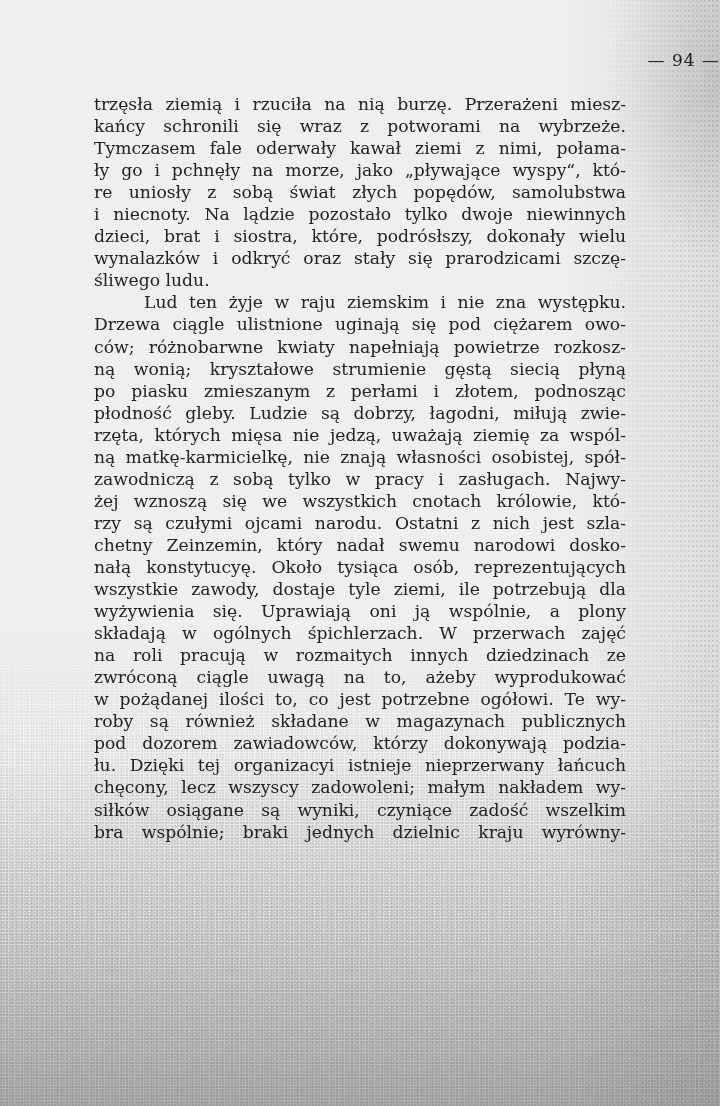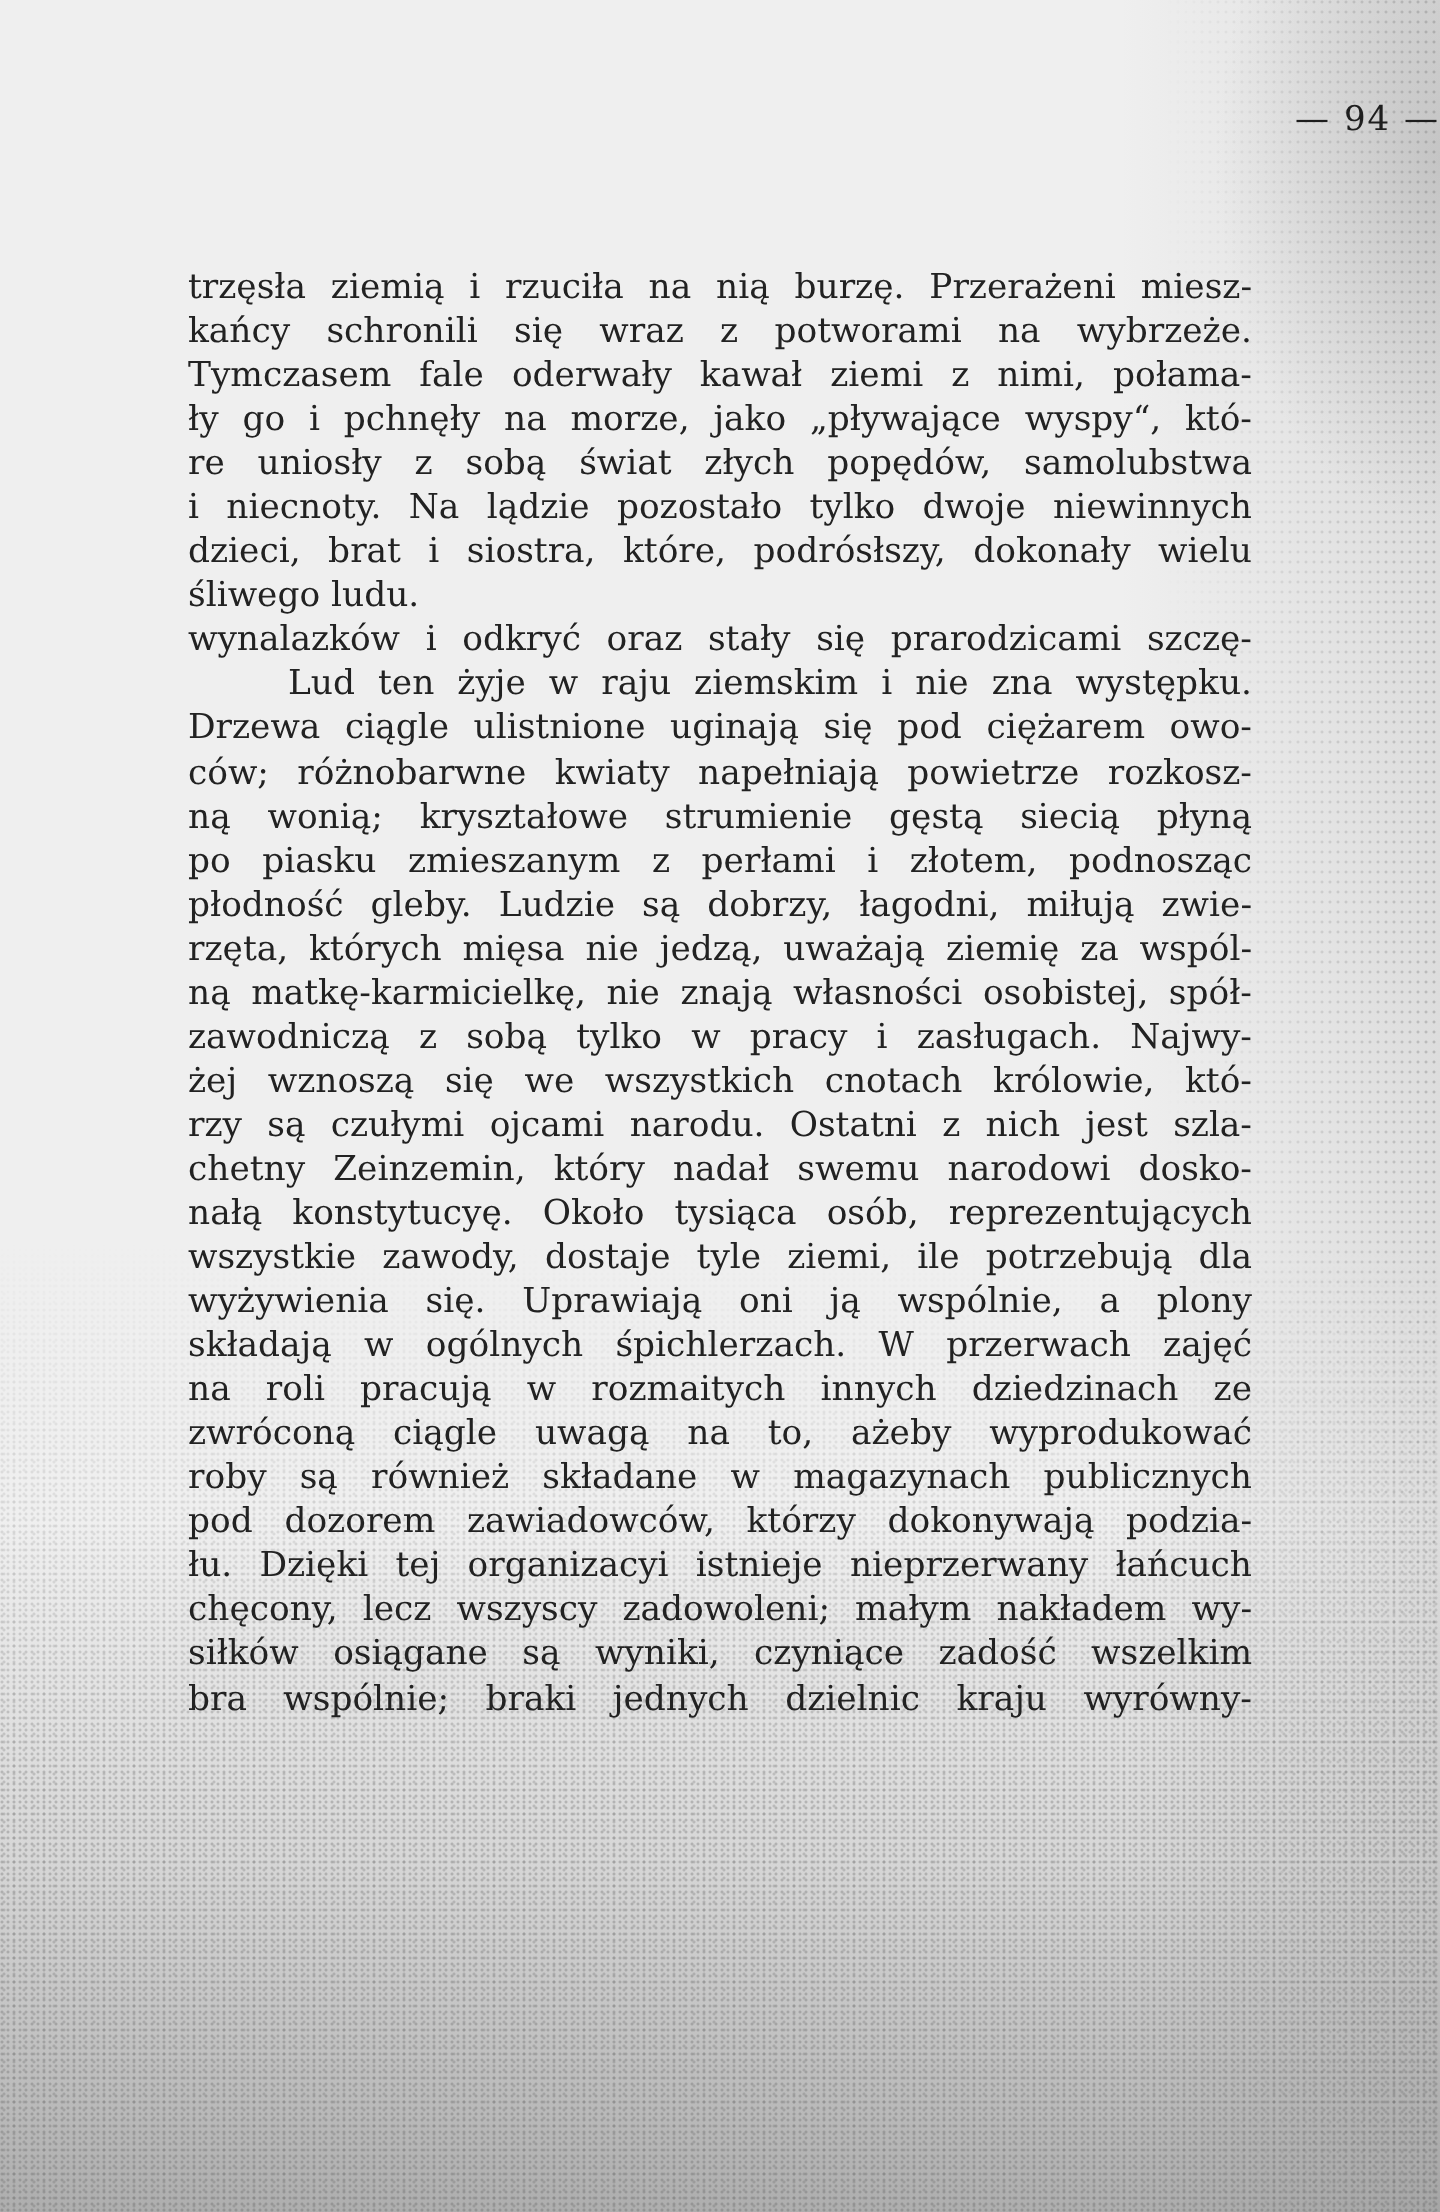--- a/index.html
+++ b/index.html
@@ -59,21 +59,20 @@
       letter-spacing: 1px;
     }
     .text-block {
       position: absolute;
       top: 93px;
       left: 94px;
       width: 532px;
       color: #222;
       font-size: 17.2px;
       line-height: 22.05px;
-      margin-top: 40px;
     }
     .line {
       display: block;
       white-space: nowrap;
       text-align: justify;
       text-align-last: justify;
       height: 22.05px;
     }
     .line.last {
       text-align-last: left;
@@ -94,42 +93,43 @@
 
 <div class="text-block" id="text-block">
     <div class="para">
       <span class="line">trzęsła ziemią i rzuciła na nią burzę. Przerażeni miesz-</span>
       <span class="line">kańcy schronili się wraz z potworami na wybrzeże.</span>
       <span class="line">Tymczasem fale oderwały kawał ziemi z nimi, połama-</span>
       <span class="line">ły go i pchnęły na morze, jako „pływające wyspy“, któ-</span>
       <span class="line">re uniosły z sobą świat złych popędów, samolubstwa</span>
       <span class="line">i niecnoty. Na lądzie pozostało tylko dwoje niewinnych</span>
       <span class="line">dzieci, brat i siostra, które, podrósłszy, dokonały wielu</span>
+      <span class="line">wynalazków i odkryć oraz stały się prarodzicami szczę-</span>
       <span class="line last">śliwego ludu.</span>
-      <span class="line">wynalazków i odkryć oraz stały się prarodzicami szczę-</span>
     </div>
     <div class="para">
       <span class="line indent">Lud ten żyje w raju ziemskim i nie zna występku.</span>
       <span class="line">Drzewa ciągle ulistnione uginają się pod ciężarem owo-</span>
       <span class="line">ców; różnobarwne kwiaty napełniają powietrze rozkosz-</span>
       <span class="line">ną wonią; kryształowe strumienie gęstą siecią płyną</span>
       <span class="line">po piasku zmieszanym z perłami i złotem, podnosząc</span>
       <span class="line">płodność gleby. Ludzie są dobrzy, łagodni, miłują zwie-</span>
       <span class="line">rzęta, których mięsa nie jedzą, uważają ziemię za wspól-</span>
       <span class="line">ną matkę-karmicielkę, nie znają własności osobistej, spół-</span>
       <span class="line">zawodniczą z sobą tylko w pracy i zasługach. Najwy-</span>
       <span class="line">żej wznoszą się we wszystkich cnotach królowie, któ-</span>
       <span class="line">rzy są czułymi ojcami narodu. Ostatni z nich jest szla-</span>
       <span class="line">chetny Zeinzemin, który nadał swemu narodowi dosko-</span>
       <span class="line">nałą konstytucyę. Około tysiąca osób, reprezentujących</span>
       <span class="line">wszystkie zawody, dostaje tyle ziemi, ile potrzebują dla</span>
       <span class="line">wyżywienia się. Uprawiają oni ją wspólnie, a plony</span>
       <span class="line">składają w ogólnych śpichlerzach. W przerwach zajęć</span>
       <span class="line">na roli pracują w rozmaitych innych dziedzinach ze</span>
       <span class="line">zwróconą ciągle uwagą na to, ażeby wyprodukować</span>
+      <span class="line">w pożądanej ilości to, co jest potrzebne ogółowi. Te wy-</span>
       <span class="line">roby są również składane w magazynach publicznych</span>
       <span class="line">pod dozorem zawiadowców, którzy dokonywają podzia-</span>
       <span class="line">łu. Dzięki tej organizacyi istnieje nieprzerwany łańcuch</span>
       <span class="line">chęcony, lecz wszyscy zadowoleni; małym nakładem wy-</span>
       <span class="line">siłków osiągane są wyniki, czyniące zadość wszelkim</span>
       <span class="line">bra wspólnie; braki jednych dzielnic kraju wyrówny-</span>
     </div>
   </div>
 
 </body></html>

